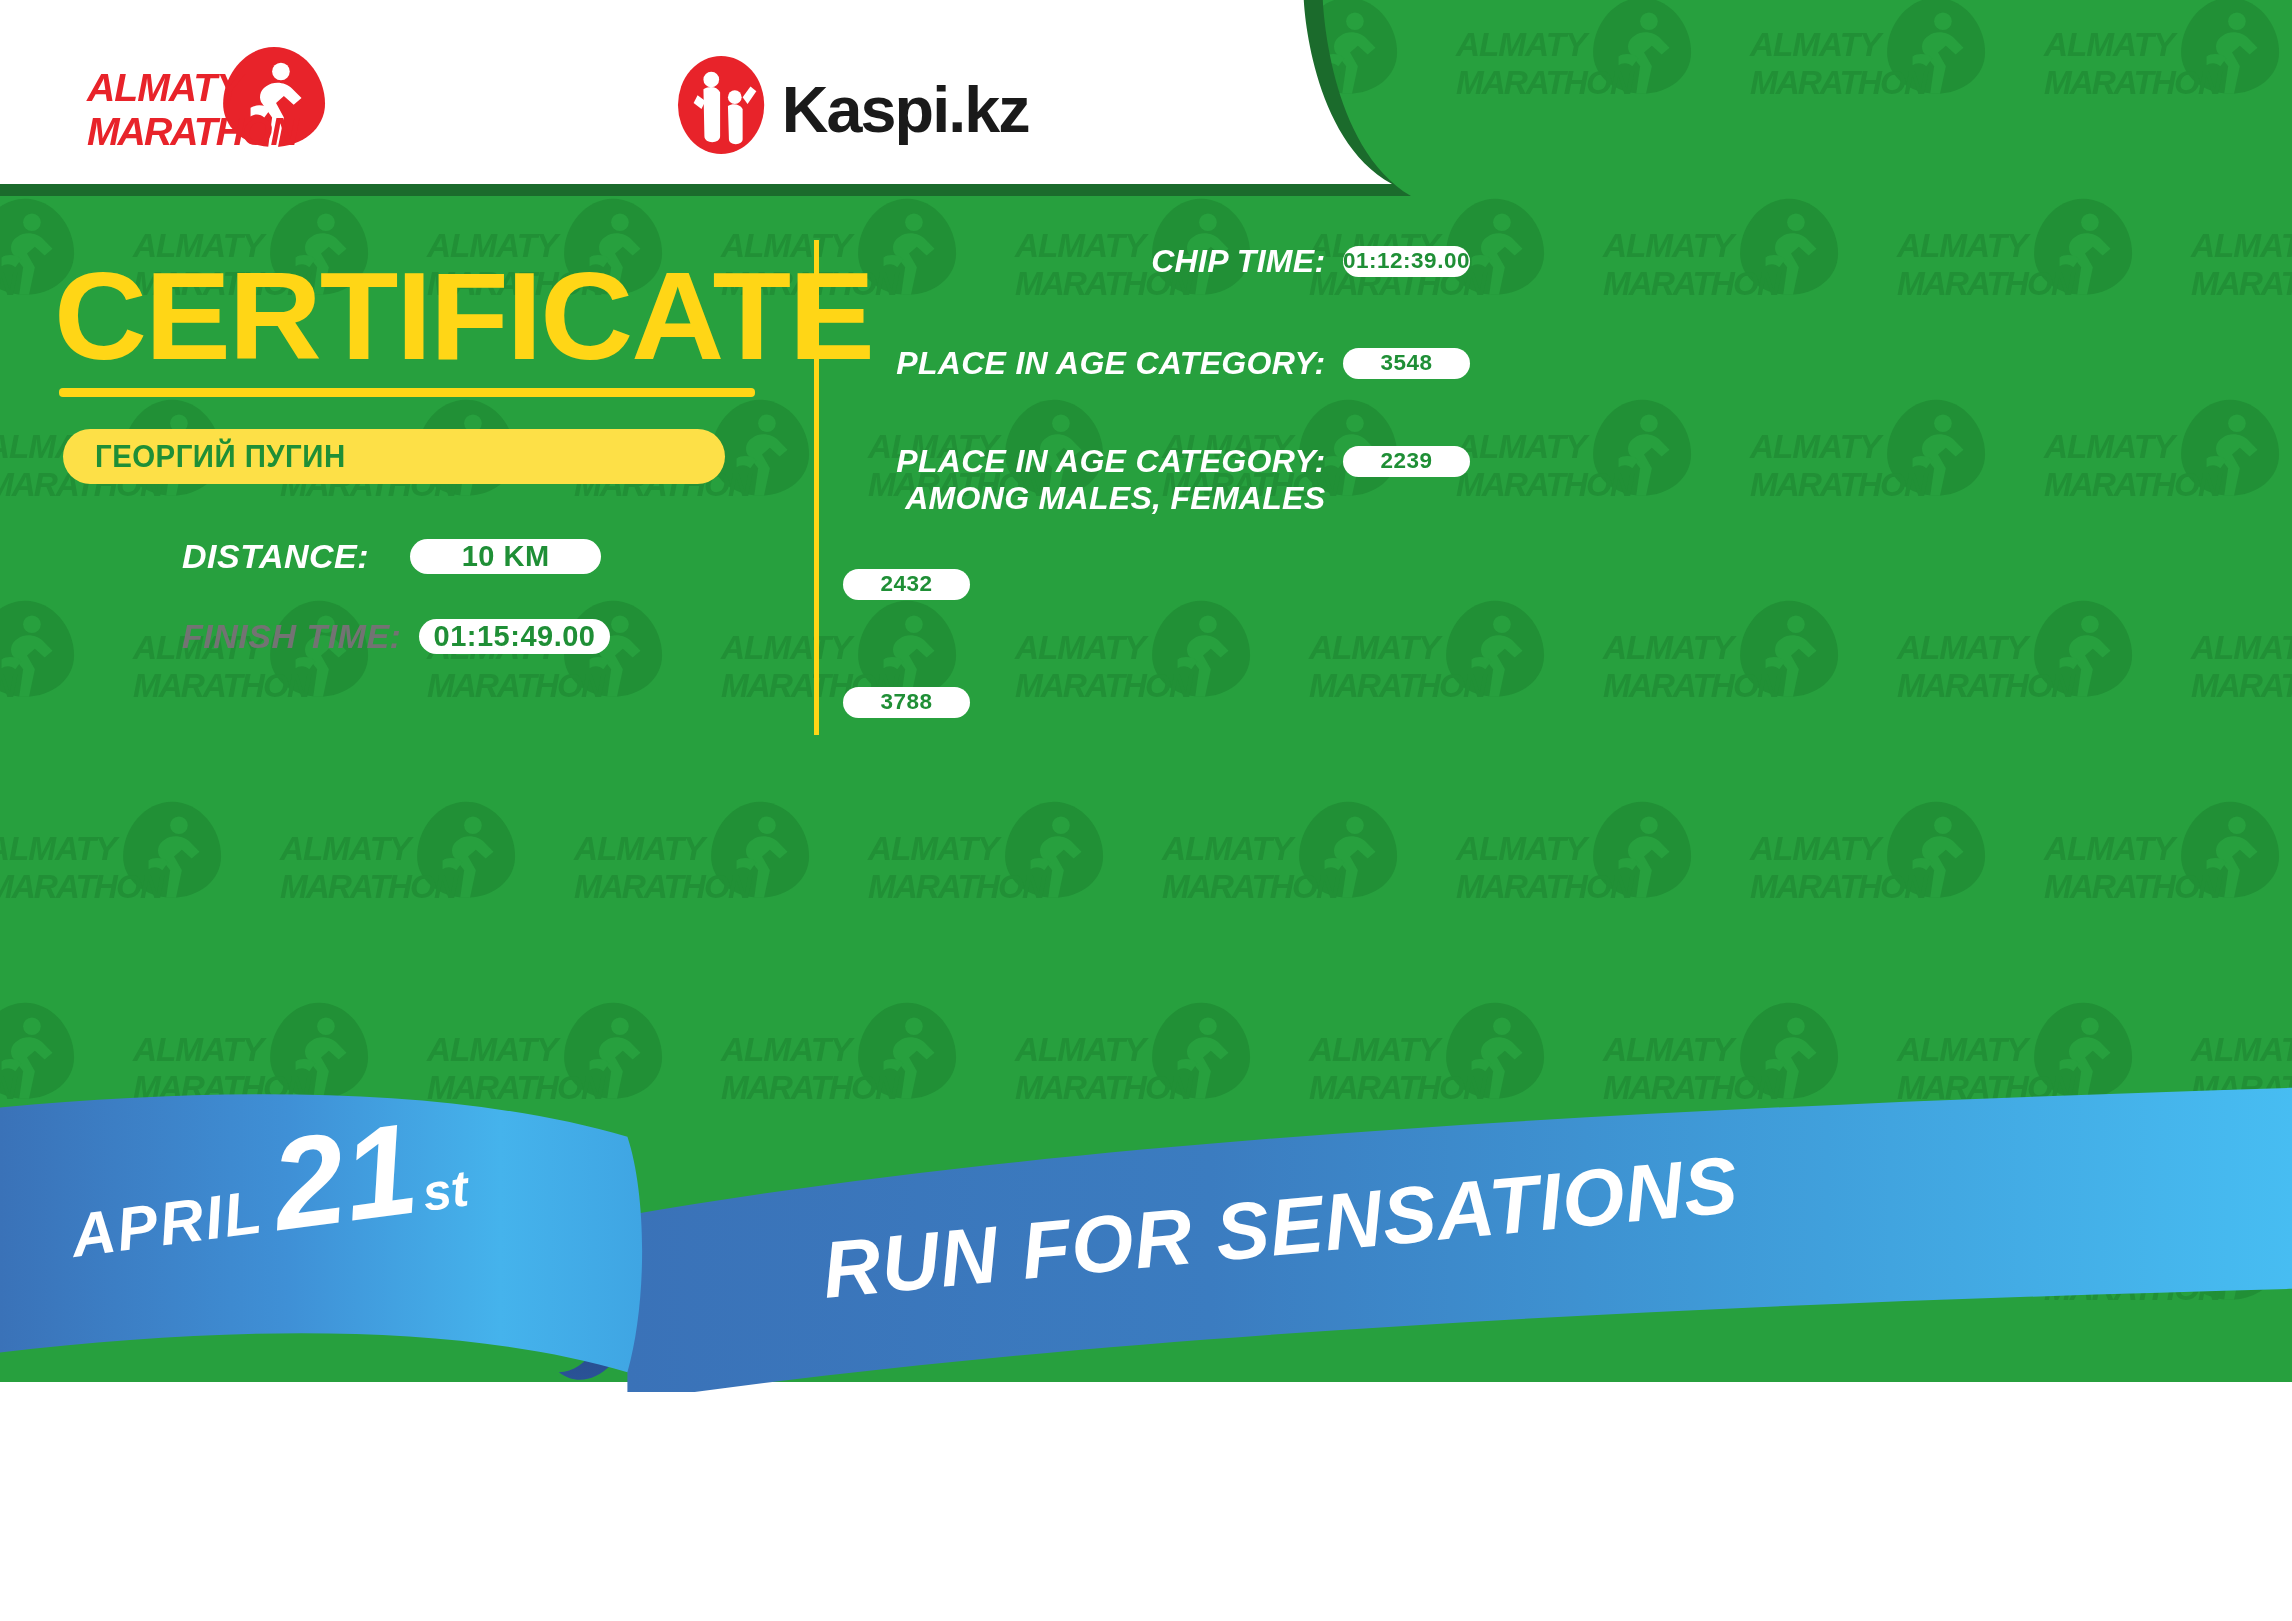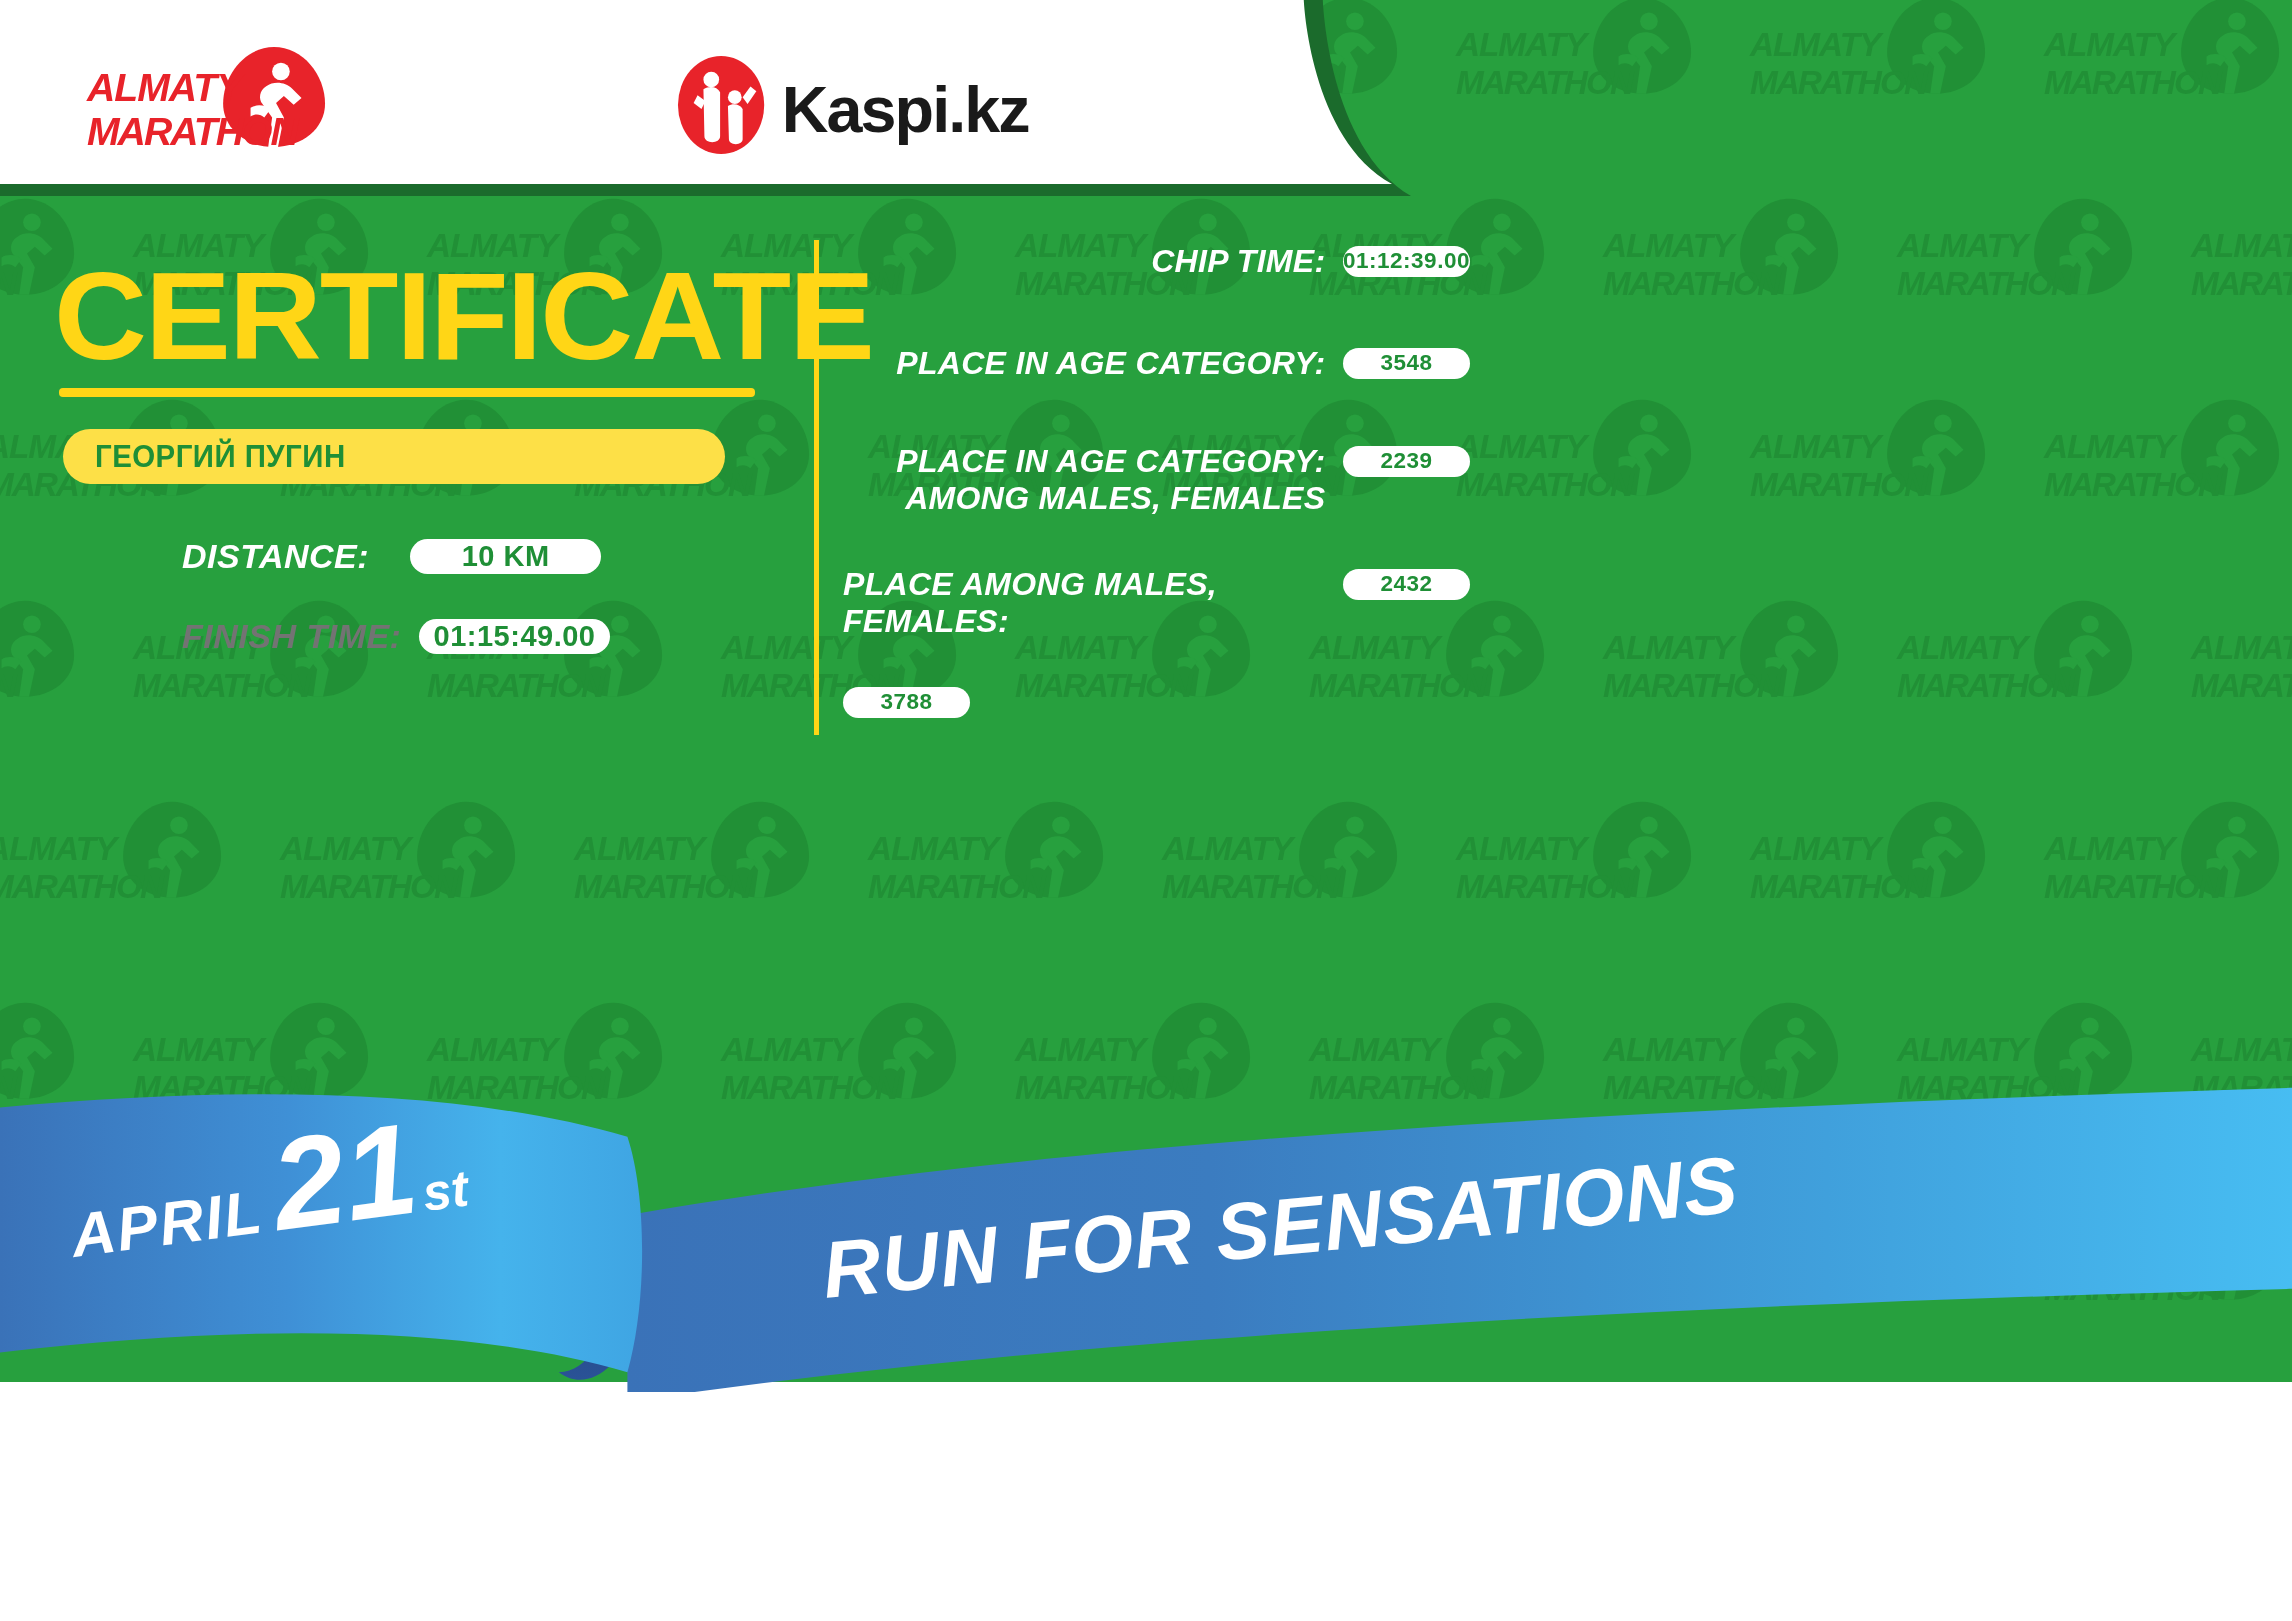--- a/index.html
+++ b/index.html
@@ -1222,24 +1222,20 @@
 
     <div class="r-row" style="top:200px;">
       <div class="r-lbl">
         <div>PLACE IN AGE CATEGORY:</div>
         <div>AMONG MALES, FEMALES</div>
       </div>
       <div class="r-val">2239</div>
     </div>
 
     <div class="r-row" style="top:323px;">
-      <div class="r-lbl" style="text-align:left;">
-        <div>PLACE AMONG MALES,</div>
-        <div>FEMALES:</div>
-      </div>
       <div class="r-val">2432</div>
     </div>
 
     <div class="r-row" style="top:441px;">
       <div class="r-val">3788</div>
     </div>
 
   </div>
 
   <svg class="ribbon" viewBox="0 0 2339 360" preserveAspectRatio="none">

